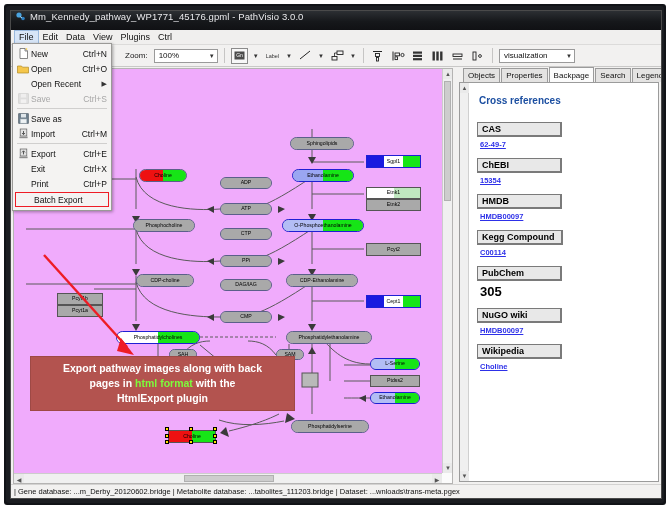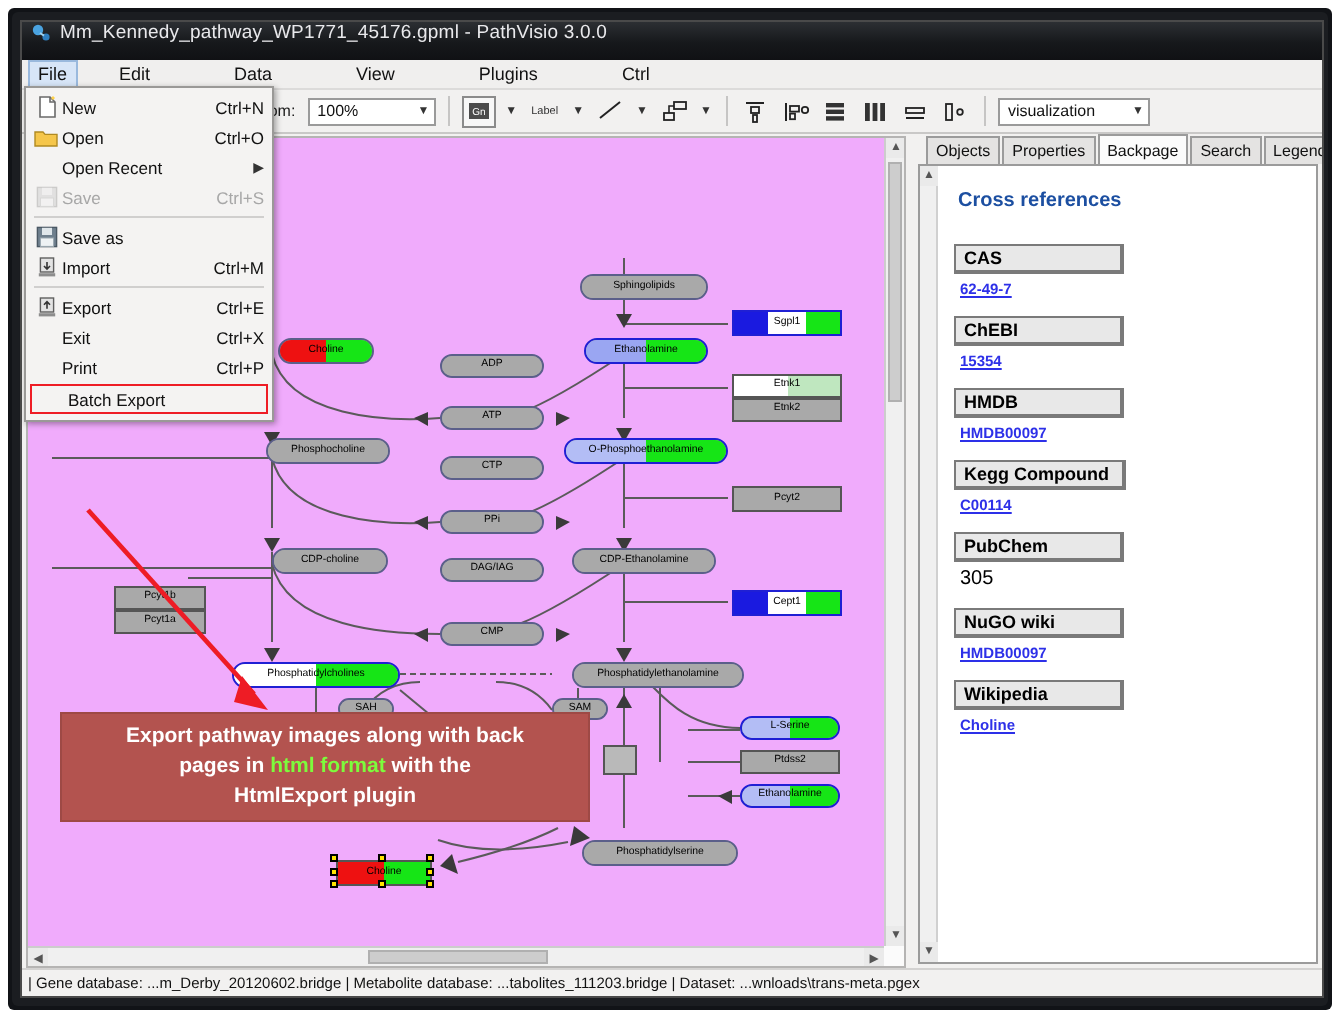--- a/index.html
+++ b/index.html
@@ -57,21 +57,21 @@
 
   
   .menubar {
     height: 15px; flex: 0 0 15px;
     background: #f0efee;
     border-bottom: 1px solid #dcdbda;
     display: flex; align-items: center;
     padding-left: 3px;
     font-size: 9px; color: #111;
   }
-  .menu-item { padding: 1px 21px; line-height: 12px; cursor: default; }
+  .menu-item { padding: 1px 4px; line-height: 12px; cursor: default; }
   .menu-item.active {
     background: #d7e5f7;
     border: 1px solid #9ab9dd;
     padding: 0px 4px;
   }
 
   
   .toolbar {
     height: 22px; flex: 0 0 22px;
     background: #f2f1f0;
@@ -185,36 +185,36 @@
     padding: 1px 6px 1px 4px;
     min-width: 85px;
   }
   .xref-val {
     display: block; margin: 3px 0 0 3px; font-size: 7.5px;
   }
   .xref-val a, .xref-link {
     color: #2d30e8; text-decoration: underline; font-weight: bold;
     font-size: 7.5px;
   }
-  .xref-plain { color: #000; font-weight: normal; font-size: 10px; margin: 3px 0 0 3px; display:block;}
+  .xref-plain { color: #000; font-weight: bold; font-size: 13px; margin: 3px 0 0 3px; display:block;}
   .expr-title { font-weight: bold; font-size: 9.5px; color: #000; margin-top: 4px; }
 
   
   .statusbar {
     height: 14px; flex: 0 0 14px;
     background: #f2f1f0; border-top: 1px solid #d3d2d1;
     display: flex; align-items: center;
     font-size: 7.5px; color: #111; padding-left: 3px;
     white-space: nowrap;
   }
 
   
   .filemenu {
     position: absolute; left: 12px; top: 43px;
-    width: 125px;
+    width: 100px;
     background: #f4f3f2;
     border: 1px solid #9a9997;
     box-shadow: 1px 1px 3px rgba(0,0,0,0.35);
     z-index: 60;
     padding: 2px 0;
     font-size: 8.5px;
   }
   .fm-row {
     display: flex; align-items: center; height: 15px;
     padding: 0 4px 0 2px; position: relative;

